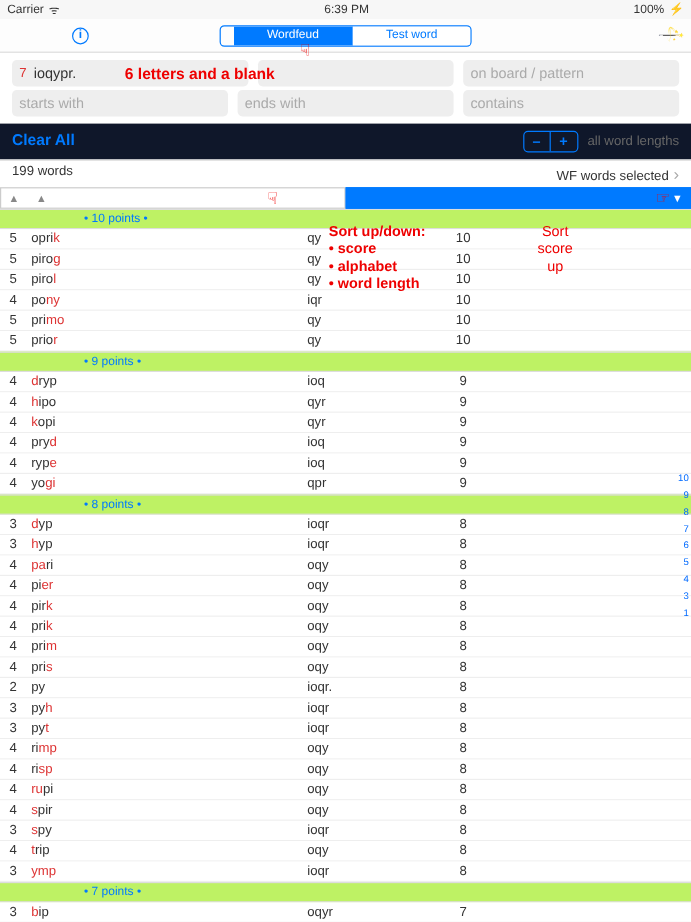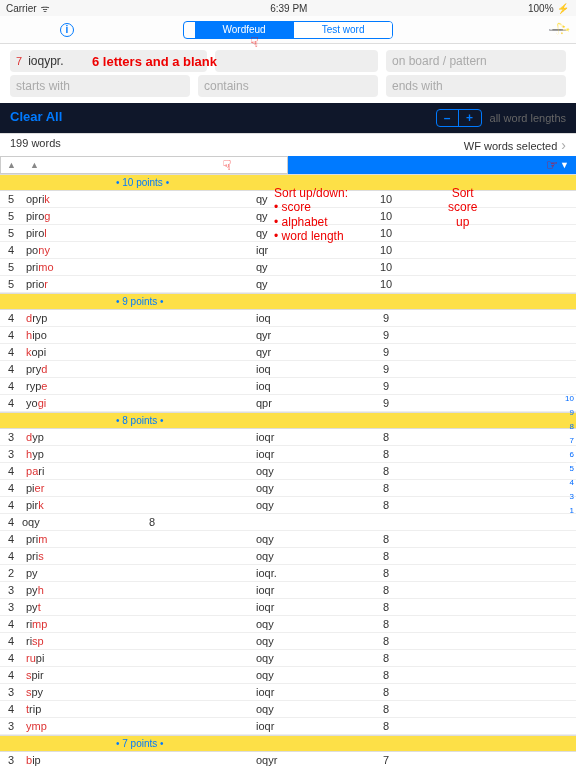--- a/index.html
+++ b/index.html
@@ -12,40 +12,40 @@
   .seg { display: flex; border: 1px solid #007aff; border-radius: 4px; overflow: hidden; height: 18px; padding-left: 11px; }
   .seg div { font-size: 10px; padding: 2px 28px; display: flex; align-items: center; }
   .seg .active { background: #007aff; color: #fff; }
   .seg .inactive { color: #007aff; background: #fff; }
   .hand { color: #e00; font-size: 14px; position: absolute; }
   .inputs { display: flex; gap: 8px; padding: 6px 10px 3px; background: #fff;}
   .field { flex: 1; background: #eee; border-radius: 4px; height: 22px; display: flex; align-items: center; padding: 0 6px; font-size: 12px; color: #aaa; }
   .field .num { color: #d33; margin-right: 6px; font-size: 11px; }
   .field .val { color: #333; }
   .inputs2 { display: flex; gap: 8px; padding: 0 10px 6px; background:#fff;text-align:center; }
-  .annot { color: #e00; font-weight: bold; font-size: 13px; }
+  .annot { color: #e00; font-weight: bold; font-size: 13px; margin-left: 12px; }
   .clearrow { display: flex; align-items: flex-start; justify-content: space-between; padding: 6px 10px; background:#0f172a; }
   .clear { color: #007aff; font-weight: bold; font-size: 13px; }
   .lenctrl { display: flex; align-items: center; gap: 8px; font-size: 11px; color:#666; }
   .stepper { display: flex; border: 1px solid #007aff; border-radius: 4px; }
   .stepper div { width: 22px; height: 16px; display:flex; align-items:center; justify-content:center; color:#007aff; font-weight:bold; font-size:12px;}
   .stepper div:first-child { border-right:1px solid #007aff;}
   .countbar { display:flex; justify-content:space-between; padding:3px 10px; font-size:11px; background:#fff; border-top:1px solid #ddd; }
   .sortbar { display:flex; height:18px; }
   .sortbar .lcol { flex:1; background:#fff; border:1px solid #ccc; display:flex; align-items:center; padding:0 6px; color:#888; gap:14px; font-size:9px; }
   .sortbar .rcol { flex:1; background:#007aff; border:1px solid #007aff; display:flex; align-items:center; justify-content:flex-end; padding:0 6px; color:#fff; gap:4px; font-size:9px;}
-  .sect { background:#fde047; color:#007aff; font-size:10px; padding:2px 0 2px 116px; border-top:1px solid #ddd; border-bottom:1px solid #ddd;}
+  .sect { background:#bef264; color:#007aff; font-size:10px; padding:2px 0 2px 70px; border-top:1px solid #ddd; border-bottom:1px solid #ddd;}
   .row { display:flex; height:17px; align-items:center; border-bottom:1px solid #eee; background:#fff; font-size:11px;}
   .c1 { width:22px; text-align:center; color:#333;}
   .c2 { flex:1.2; padding-left:4px;}
   .c3 { width:70px; color:#333;}
   .c4 { width:120px; text-align:center; color:#333;}
   .c5 { width: 130px;}
   .red { color:#d33;}
-  .notes { position:absolute; left:274px; top:186px; color:#e00; font-size:12px; line-height:1.2;}
+  .notes { position:absolute; left:274px; top:186px; color:#e00; font-size:12px; line-height:1.2;font-weight:bold;}
   .notes2 { position:absolute; left:448px; top:186px; color:#e00; font-size:12px; text-align:center; line-height:1.2;}
   .sidescale { position:absolute; right:2px; top:394px; display:flex; flex-direction:column; gap:5px; color:#006aff; font-size:8px; text-align:right;}
   .tri-up::before { content:"▲"; }
   .tri-down::before { content:"▼"; }
   .chev::after { content:"›"; color:#aaa; margin-left:4px; font-size:14px;}
   .wrap { position: relative; width:576px; height:768px; overflow:hidden; background:#fff;}
 </style>
 </head>
 <body>
 
@@ -77,22 +77,22 @@
   <div class="field" style="flex:1.1; position:relative;">
     <span class="num">7</span>
     <span class="val">ioqypr.</span>
     <span class="annot" style="position:absolute; left:82px; white-space:nowrap;">6 letters and a blank</span>
   </div>
   <div class="field" style="flex:0.9;"></div>
   <div class="field">on board / pattern</div>
 </div>
 <div class="inputs2">
   <div class="field">starts with</div>
+  <div class="field">ends with</div>
   <div class="field">contains</div>
-  <div class="field">ends with</div>
 </div>
 
 <div class="clearrow">
   <span class="clear">Clear All</span>
   <div class="lenctrl">
     <div class="stepper">
       <div>–</div>
       <div>+</div>
     </div>
     <span>all word lengths</span>
@@ -234,20 +234,21 @@
       </div>
       <div class="row">
         <div class="c1">4</div>
         <div class="c2"><span>pir</span><span class="red">k</span></div>
         <div class="c3">oqy</div>
         <div class="c4">8</div>
         <div class="c5"></div>
       </div>
       <div class="row">
         <div class="c1">4</div>
+        <div class="c2"><span>pri</span><span class="red">k</span></div>
         <div class="c3">oqy</div>
         <div class="c4">8</div>
         <div class="c5"></div>
       </div>
       <div class="row">
         <div class="c1">4</div>
         <div class="c2"><span>pri</span><span class="red">m</span></div>
         <div class="c3">oqy</div>
         <div class="c4">8</div>
         <div class="c5"></div>

